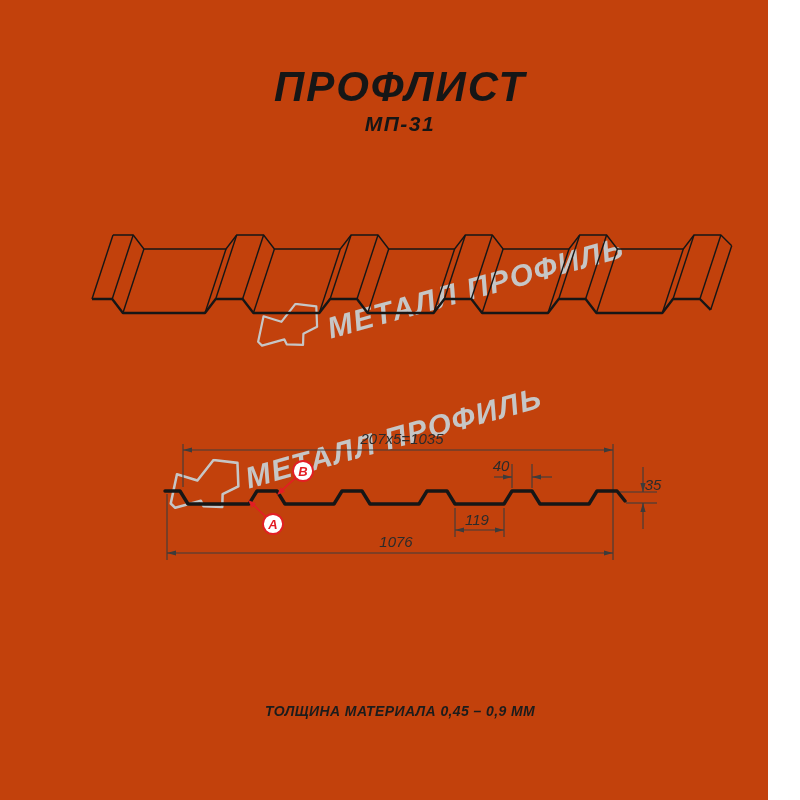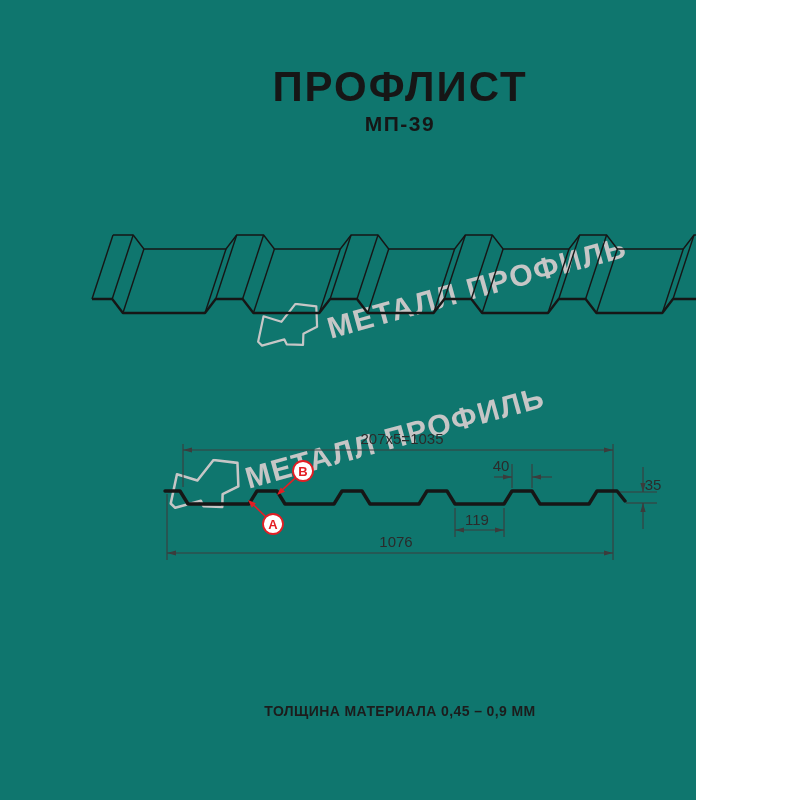--- a/index.html
+++ b/index.html
@@ -3,22 +3,23 @@
 <meta charset="utf-8">
 <style>
   :root{
     --ink:#161616;
     --dim:#3c3c3c;
     --red:#e31e24;
     --wm:#c6c6c6;
   }
   html,body{margin:0;padding:0;background:#fff;}
   #stage{
-    position:relative;width:696px;height:800px;background:#0f766e;overflow:hidden;
+    position:relative;width:768px;height:800px;background:#c2410c;overflow:hidden;
     font-family:"Liberation Sans", sans-serif;
+    font-style:italic;
   }
   .title{
     position:absolute;left:0;top:63px;width:800px;text-align:center;
     font-size:42px;font-weight:800;letter-spacing:2px;color:var(--ink);
   }
   .subtitle{
     position:absolute;left:0;top:112px;width:800px;text-align:center;
     font-size:21px;font-weight:600;letter-spacing:1.5px;color:var(--ink);
   }
   .footer-note{
@@ -43,21 +44,21 @@
   text.marktxt{
     font-family:"Liberation Sans", sans-serif;font-size:13px;font-weight:700;fill:var(--red);
   }
 </style>
 </head>
 <body>
 
 <div id="stage">
 
   <div class="title">ПРОФЛИСТ</div>
-  <div class="subtitle">МП-39</div>
+  <div class="subtitle">МП-31</div>
 
   <svg class="wm-logo one" width="68" height="46" viewBox="0 0 80 54">
     <path d="M3 40 L13 11 L33 20 L52 1 L76 7 L74 31 L57 37 L55 50 L36 47 L34 41 L7 45 Z" fill="none" stroke="var(--wm)" stroke-width="2.6" stroke-linejoin="round"></path>
   </svg>
   <div class="wm-text one">МЕТАЛЛ ПРОФИЛЬ</div>
 
   <svg class="wm-logo two" width="78" height="53" viewBox="0 0 80 54">
     <path d="M3 40 L13 11 L33 20 L52 1 L76 7 L74 31 L57 37 L55 50 L36 47 L34 41 L7 45 Z" fill="none" stroke="var(--wm)" stroke-width="2.6" stroke-linejoin="round"></path>
   </svg>
   <div class="wm-text two">МЕТАЛЛ ПРОФИЛЬ</div>

